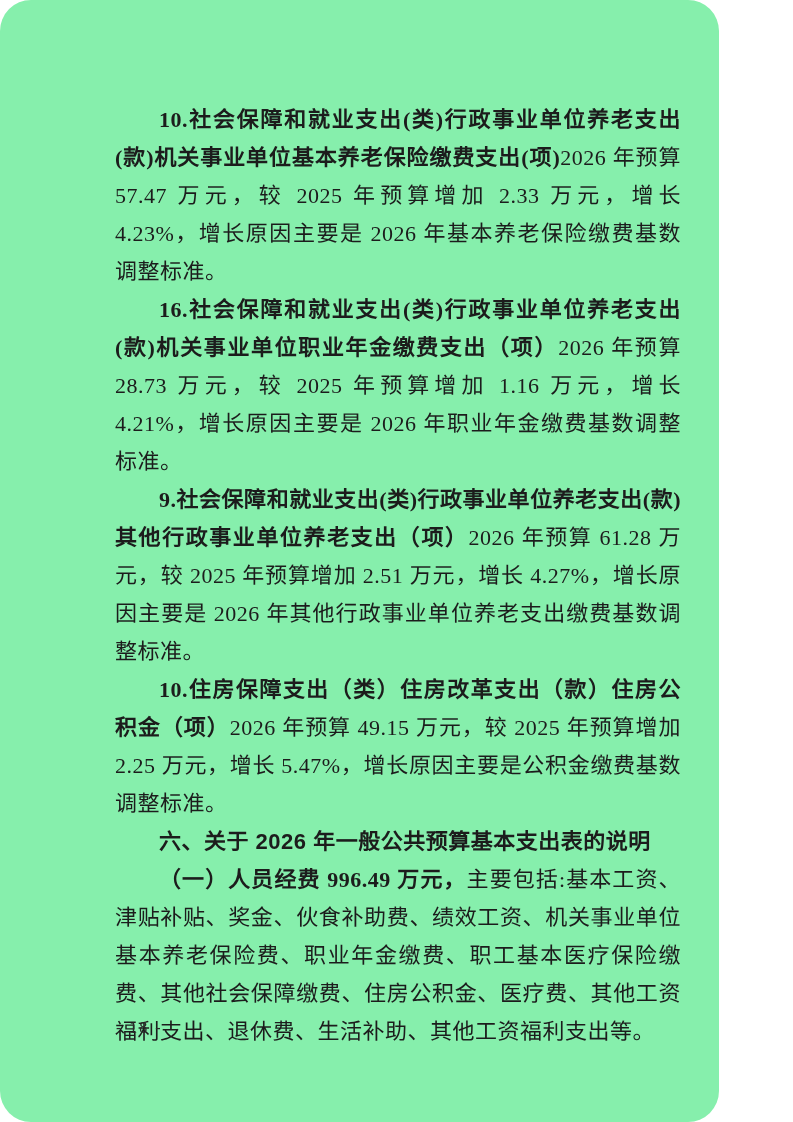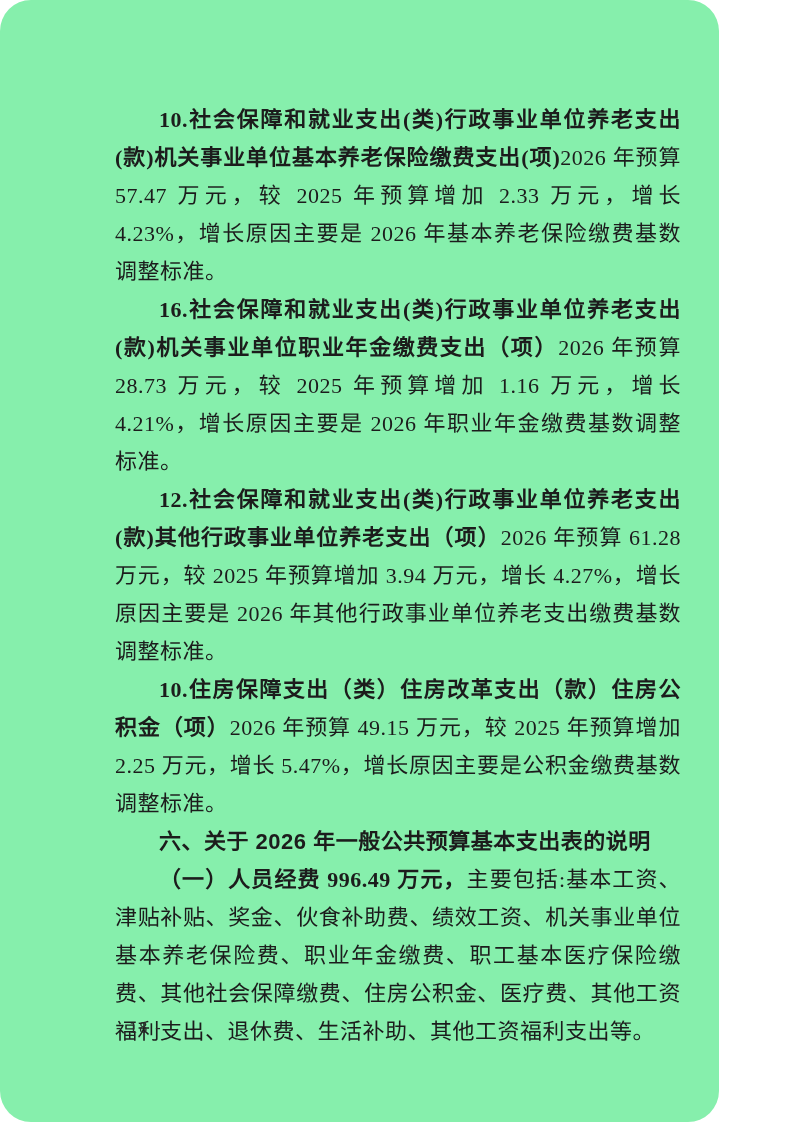--- a/index.html
+++ b/index.html
@@ -56,21 +56,21 @@
 <body>
 
 <div class="page">
 
   <div class="body-text">
 
     <p><span class="bold-run">10.社会保障和就业支出(类)行政事业单位养老支出(款)机关事业单位基本养老保险缴费支出(项)</span><span>2026 年预算 57.47 万元，较 2025 年预算增加 2.33 万元，增长 4.23%，增长原因主要是 2026 年基本养老保险缴费基数调整标准。</span></p>
 
     <p><span class="bold-run">16.社会保障和就业支出(类)行政事业单位养老支出(款)机关事业单位职业年金缴费支出（项）</span><span>2026 年预算 28.73 万元，较 2025 年预算增加 1.16 万元，增长 4.21%，增长原因主要是 2026 年职业年金缴费基数调整标准。</span></p>
 
-    <p><span class="bold-run">12.社会保障和就业支出(类)行政事业单位养老支出(款)其他行政事业单位养老支出（项）</span><span>2026 年预算 61.28 万元，较 2025 年预算增加 3.94 万元，增长 4.27%，增长原因主要是 2026 年其他行政事业单位养老支出缴费基数调整标准。</span></p>
+    <p><span class="bold-run">9.社会保障和就业支出(类)行政事业单位养老支出(款)其他行政事业单位养老支出（项）</span><span>2026 年预算 61.28 万元，较 2025 年预算增加 2.51 万元，增长 4.27%，增长原因主要是 2026 年其他行政事业单位养老支出缴费基数调整标准。</span></p>
 
     <p><span class="bold-run">10.住房保障支出（类）住房改革支出（款）住房公积金（项）</span><span>2026 年预算 49.15 万元，较 2025 年预算增加 2.25 万元，增长 5.47%，增长原因主要是公积金缴费基数调整标准。</span></p>
 
     <p><span class="section-heading">六、关于 2026 年一般公共预算基本支出表的说明</span></p>
 
 
     <p><span class="bold-run">（一）人员经费 996.49 万元，</span><span>主要包括:基本工资、津贴补贴、奖金、伙食补助费、绩效工资、机关事业单位基本养老保险费、职业年金缴费、职工基本医疗保险缴费、其他社会保障缴费、住房公积金、医疗费、其他工资福利支出、退休费、生活补助、其他工资福利支出等。</span></p>
 
   </div>
 

